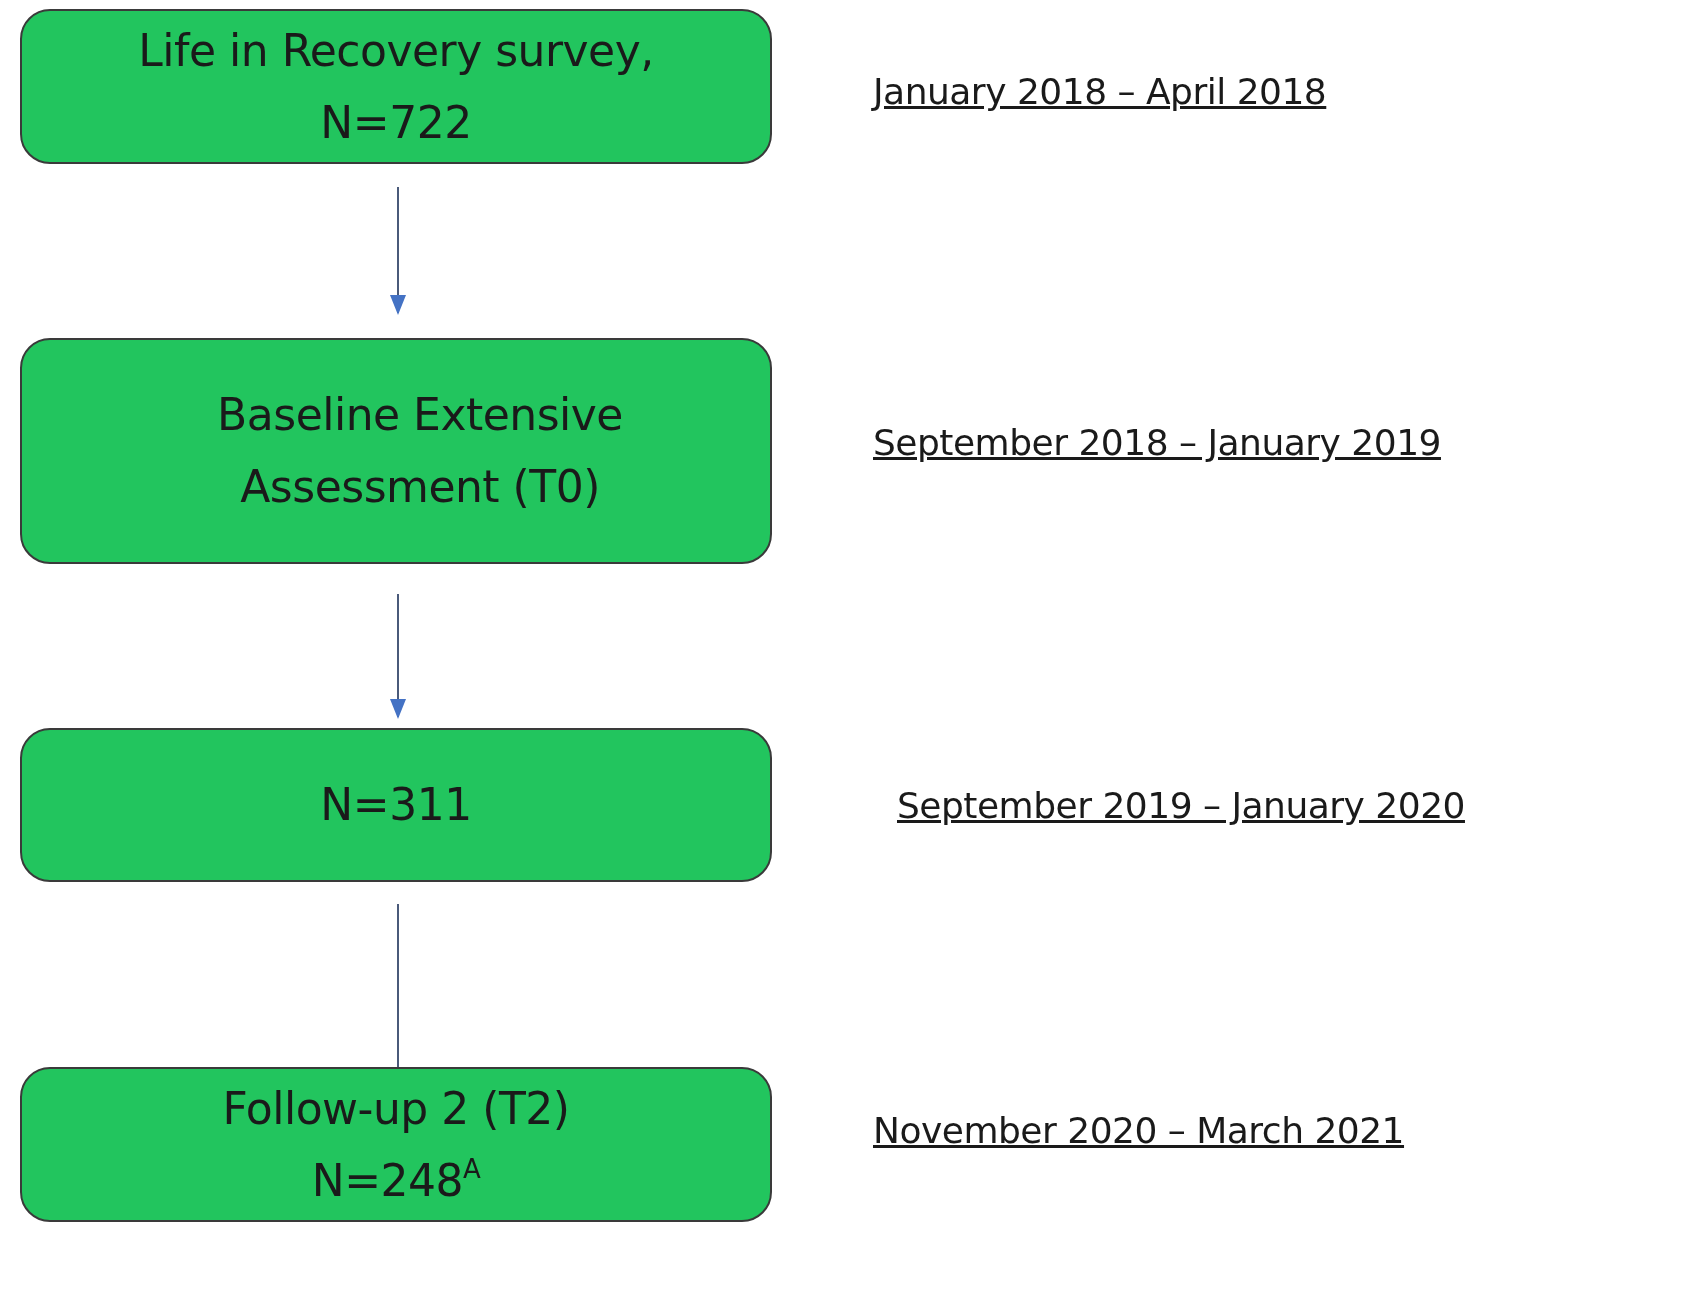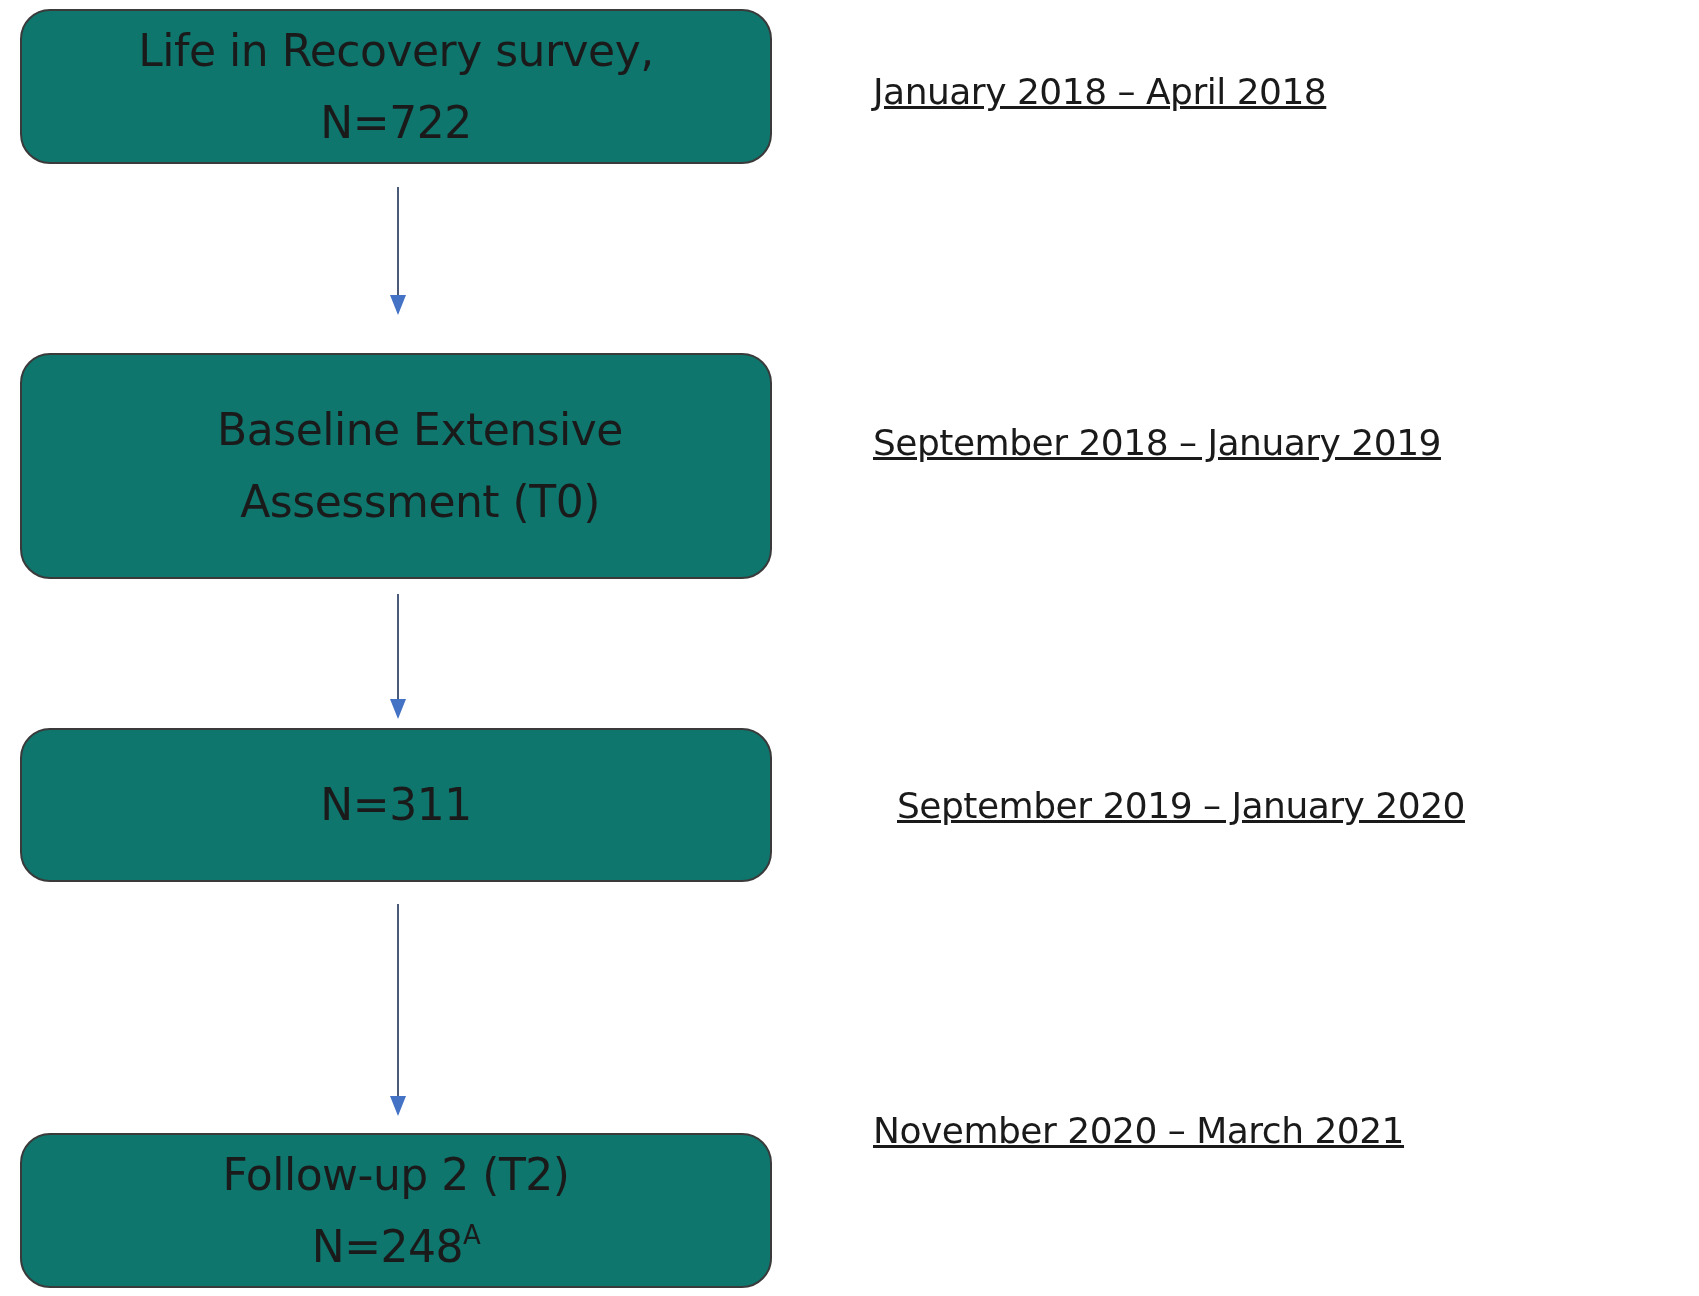--- a/index.html
+++ b/index.html
@@ -20,37 +20,37 @@
       left: 20px;
       width: 752px;
       border: 2px solid #3a3a3a;
       border-radius: 30px;
       box-sizing: border-box;
       display: flex;
       flex-direction: column;
       align-items: center;
       justify-content: center;
       text-align: center;
-      background: #0f766e;
+      background: #22c55e;
     }
     .box .line {
       font-size: 44px;
       line-height: 72px;
       letter-spacing: -0.5px;
       white-space: nowrap;
     }
     .box sup {
       font-size: 26px;
       vertical-align: 18px;
       line-height: 0;
     }
     #box-1 { top: 9px;    height: 155px; }
-    #box-2 { top: 353px;  height: 226px; padding-left: 48px; }
+    #box-2 { top: 338px;  height: 226px; padding-left: 48px; }
     #box-3 { top: 728px;  height: 154px; }
-    #box-4 { top: 1133px; height: 155px; }
+    #box-4 { top: 1067px; height: 155px; }
 
     .arrow {
       position: absolute;
       left: 397px;
       width: 2px;
       background: #4a5a7a;
     }
     .arrow::after {
       content: "";
       position: absolute;

